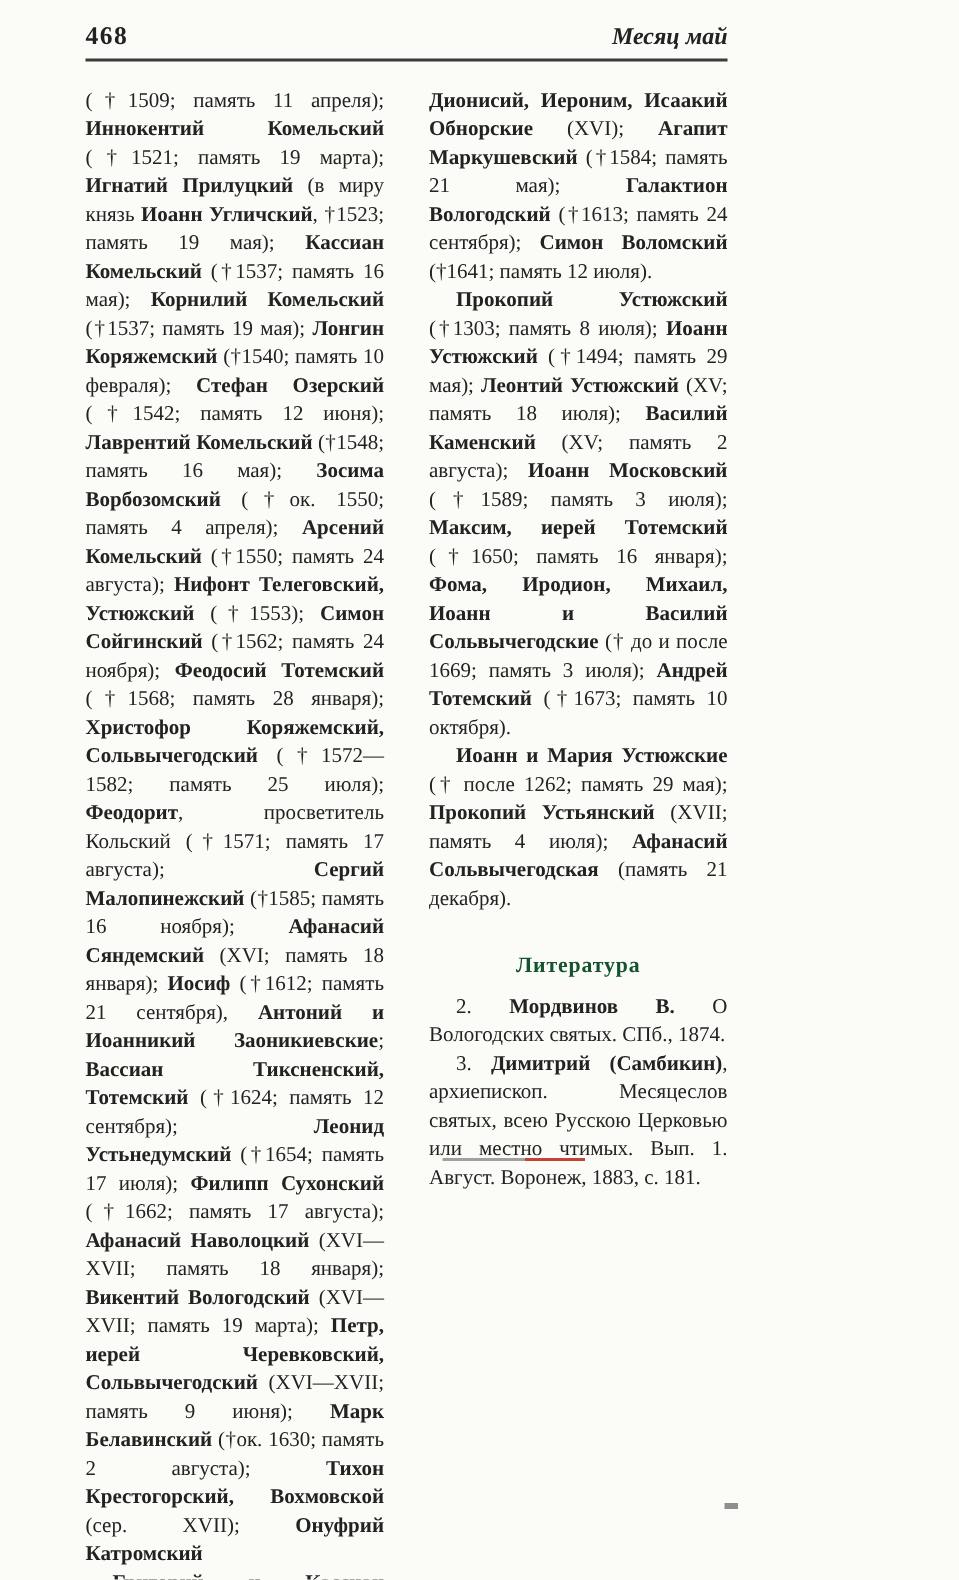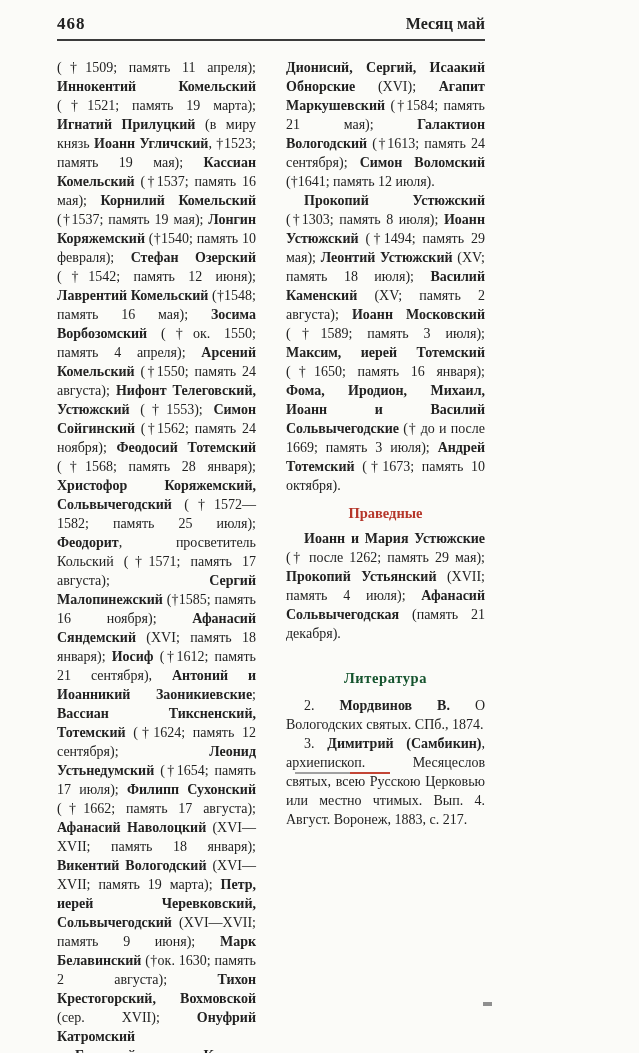--- a/index.html
+++ b/index.html
@@ -25,20 +25,21 @@
     justify-content: space-between;
     align-items: baseline;
   }
   .page-number {
     font-weight: bold;
     font-size: 17px;
     letter-spacing: 1px;
   }
   .running-title {
     font-weight: bold;
+    font-style: italic;
     font-size: 16px;
   }
   .header-rule {
     height: 2px;
     background: #3b3b3b;
     margin-top: 5px;
     margin-bottom: 17px;
   }
   .columns {
     display: flex;
@@ -86,27 +87,26 @@
   </div>
 
   <div class="header-rule"></div>
 
   <div class="columns">
     <div class="col" id="column-left">
         <p class="para"><span>(†1509; память 11 апреля); </span><span class="bold">Иннокентий Комельский</span><span> (†1521; память 19 марта); </span><span class="bold">Игнатий Прилуцкий</span><span> (в миру князь </span><span class="bold">Иоанн Угличский</span><span>, †1523; память 19 мая); </span><span class="bold">Кассиан Комельский</span><span> (†1537; память 16 мая); </span><span class="bold">Корнилий Комельский</span><span> (†1537; память 19 мая); </span><span class="bold">Лонгин Коряжемский</span><span> (†1540; память 10 февраля); </span><span class="bold">Стефан Озерский</span><span> (†1542; память 12 июня); </span><span class="bold">Лаврентий Комельский</span><span> (†1548; память 16 мая); </span><span class="bold">Зосима Ворбозомский</span><span> (†ок. 1550; память 4 апреля); </span><span class="bold">Арсений Комельский</span><span> (†1550; память 24 августа); </span><span class="bold">Нифонт Телеговский, Устюжский</span><span> (†1553); </span><span class="bold">Симон Сойгинский</span><span> (†1562; память 24 ноября); </span><span class="bold">Феодосий Тотемский</span><span> (†1568; память 28 января); </span><span class="bold">Христофор Коряжемский, Сольвычегодский</span><span> (†1572—1582; память 25 июля); </span><span class="bold">Феодорит</span><span>, просветитель Кольский (†1571; память 17 августа); </span><span class="bold">Сергий Малопинежский</span><span> (†1585; память 16 ноября); </span><span class="bold">Афанасий Сяндемский</span><span> (XVI; память 18 января); </span><span class="bold">Иосиф</span><span> (†1612; память 21 сентября), </span><span class="bold">Антоний и Иоанникий Заоникиевские</span><span>; </span><span class="bold">Вассиан Тиксненский, Тотемский</span><span> (†1624; память 12 сентября); </span><span class="bold">Леонид Устьнедумский</span><span> (†1654; память 17 июля); </span><span class="bold">Филипп Сухонский</span><span> (†1662; память 17 августа); </span><span class="bold">Афанасий Наволоцкий</span><span> (XVI—XVII; память 18 января); </span><span class="bold">Викентий Вологодский</span><span> (XVI—XVII; память 19 марта); </span><span class="bold">Петр, иерей Черевковский, Сольвычегодский</span><span> (XVI—XVII; память 9 июня); </span><span class="bold">Марк Белавинский</span><span> (†ок. 1630; память 2 августа); </span><span class="bold">Тихон Крестогорский, Вохмовской</span><span> (сер. XVII); </span><span class="bold">Онуфрий Катромский</span></p>
         <p class="para indent"><span class="bold">Григорий и Кассиан Авнежские</span><span> (†1392; память 15 июня); </span><span class="bold">Ефрем,</span></p>
       </div>
     <div class="col" id="column-right">
-        <p class="para"><span class="bold">Дионисий, Сергий, Исаакий Обнорские</span><span> (XVI); </span><span class="bold">Агапит Маркушевский</span><span> (†1584; память 21 мая); </span><span class="bold">Галактион Вологодский</span><span> (†1613; память 24 сентября); </span><span class="bold">Симон Воломский</span><span> (†1641; память 12 июля).</span></p>
+        <p class="para"><span class="bold">Дионисий, Иероним, Исаакий Обнорские</span><span> (XVI); </span><span class="bold">Агапит Маркушевский</span><span> (†1584; память 21 мая); </span><span class="bold">Галактион Вологодский</span><span> (†1613; память 24 сентября); </span><span class="bold">Симон Воломский</span><span> (†1641; память 12 июля).</span></p>
         <p class="para indent"><span class="bold">Прокопий Устюжский</span><span> (†1303; память 8 июля); </span><span class="bold">Иоанн Устюжский</span><span> (†1494; память 29 мая); </span><span class="bold">Леонтий Устюжский</span><span> (XV; память 18 июля); </span><span class="bold">Василий Каменский</span><span> (XV; память 2 августа); </span><span class="bold">Иоанн Московский</span><span> (†1589; память 3 июля); </span><span class="bold">Максим, иерей Тотемский</span><span> (†1650; память 16 января); </span><span class="bold">Фома, Иродион, Михаил, Иоанн и Василий Сольвычегодские</span><span> († до и после 1669; память 3 июля); </span><span class="bold">Андрей Тотемский</span><span> (†1673; память 10 октября).</span></p>
-        <h3 class="heading red">Праведные</h3>
         <p class="para indent"><span class="bold">Иоанн и Мария Устюжские</span><span> († после 1262; память 29 мая); </span><span class="bold">Прокопий Устьянский</span><span> (XVII; память 4 июля); </span><span class="bold">Афанасий Сольвычегодская</span><span> (память 21 декабря).</span></p>
         <h3 class="heading black">Литература</h3>
         <p class="para indent"><span>2. </span><span class="bold">Мордвинов В.</span><span> О Вологодских святых. СПб., 1874.</span></p>
-        <p class="para indent"><span>3. </span><span class="bold">Димитрий (Самбикин)</span><span>, архиепископ. Месяцеслов святых, всею Русскою Церковью или местно чтимых. Вып. 4. Август. Воронеж, 1883, с. 217.</span></p>
+        <p class="para indent"><span>3. </span><span class="bold">Димитрий (Самбикин)</span><span>, архиепископ. Месяцеслов святых, всею Русскою Церковью или местно чтимых. Вып. 1. Август. Воронеж, 1883, с. 181.</span></p>
       </div>
   </div>
 
   <div class="smudge gray"></div>
   <div class="smudge red"></div>
   <div class="speck"></div>
 
 </div>
 
 </body></html>

